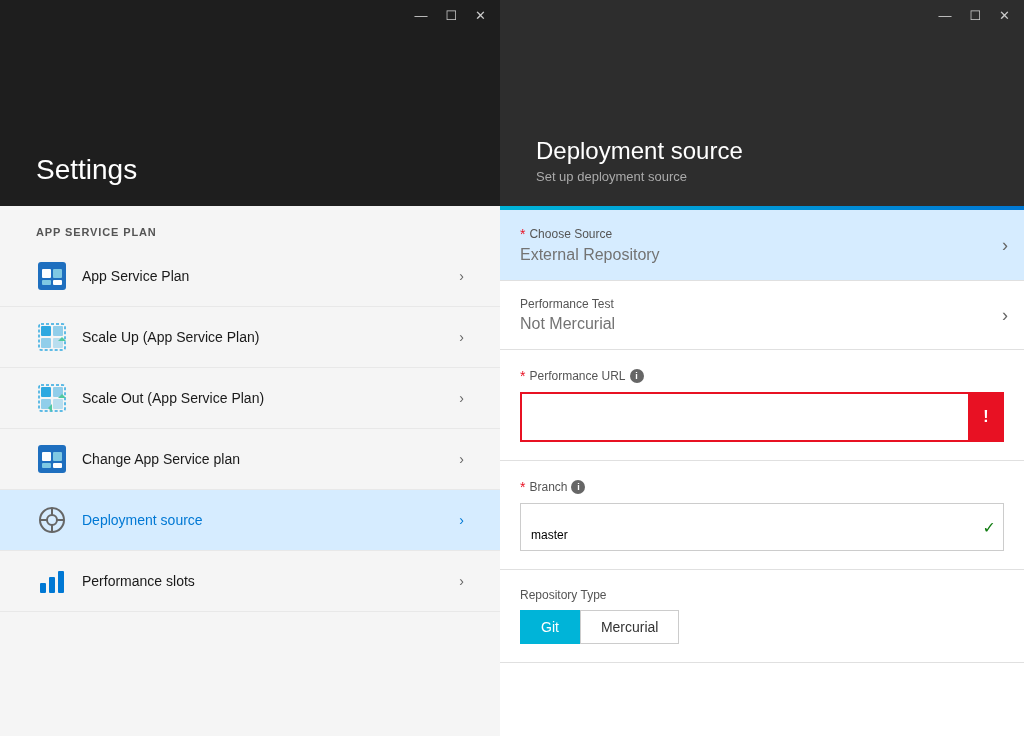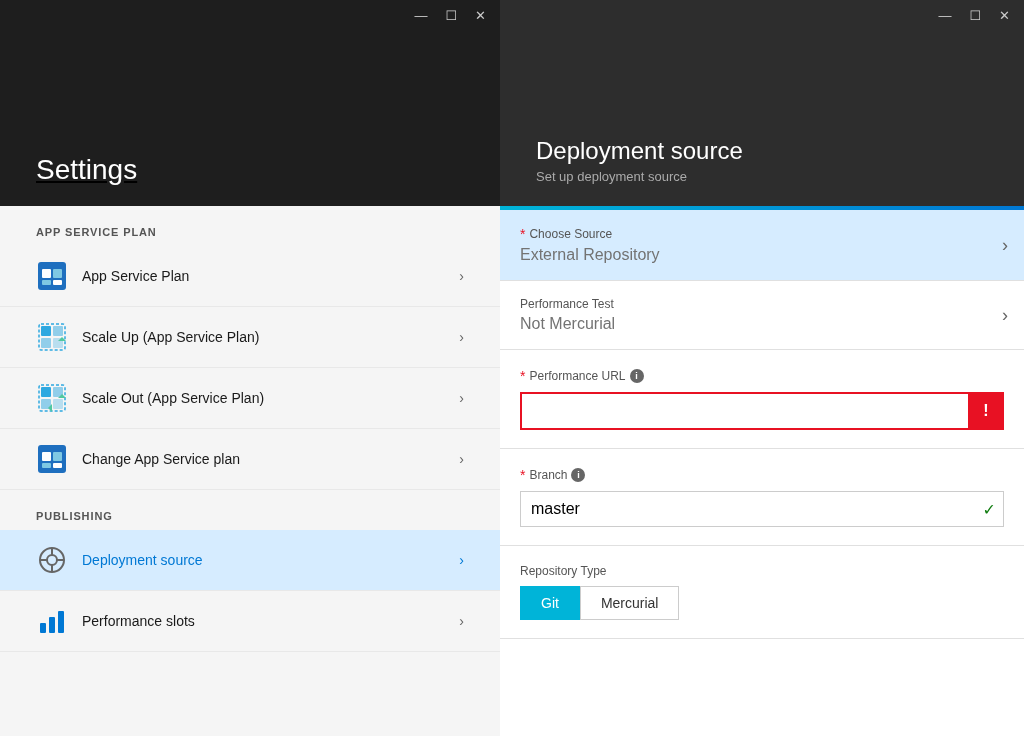--- a/index.html
+++ b/index.html
@@ -20,21 +20,20 @@
       flex-direction: column;
       position: relative;
     }
 
     .left-header {
       background: #1e1e1e;
       padding: 30px 36px 20px 36px;
       min-height: 175px;
       display: flex;
       align-items: flex-end;
-      text-decoration: underline;
     }
 
     .left-header h1 {
       color: #ffffff;
       font-size: 28px;
       font-weight: 300;
     }
 
     .left-content {
       background: #f5f5f5;
@@ -203,24 +202,24 @@
       font-weight: bold;
     }
 
     .text-input-wrapper {
       position: relative;
       display: flex;
     }
 
     .text-input {
       width: 100%;
-      padding: 8px 40px 8px 10px;
+      padding: 24px 40px 8px 10px;
       border: 2px solid #e81123;
       background: white;
-      font-size: 16px;
+      font-size: 12px;
       outline: none;
     }
 
     .text-input-valid {
       border: 1px solid #ccc;
     }
 
     .error-indicator {
       position: absolute;
       right: 0;
@@ -363,21 +362,20 @@
           <rect x="4" y="7" width="9" height="9" fill="white" rx="1"></rect>
           <rect x="15" y="7" width="9" height="9" fill="#7ec8e3" rx="1"></rect>
           <rect x="4" y="18" width="9" height="5" fill="#7ec8e3" rx="1"></rect>
           <rect x="15" y="18" width="9" height="5" fill="white" rx="1"></rect>
         </svg>
       </div>
       <span class="menu-item-label">Change App Service plan</span>
       <span class="chevron">›</span>
     </div>
 
-    <div class="section-label">PUBLISHING</div>
 
     <div class="menu-item active">
       <div class="menu-item-icon">
         <svg width="28" height="28" viewBox="0 0 28 28">
           <circle cx="14" cy="14" r="12" fill="none" stroke="#666" stroke-width="2"></circle>
           <circle cx="14" cy="14" r="5" fill="none" stroke="#666" stroke-width="2"></circle>
           <line x1="14" y1="2" x2="14" y2="9" stroke="#666" stroke-width="2"></line>
           <line x1="14" y1="19" x2="14" y2="26" stroke="#666" stroke-width="2"></line>
           <line x1="2" y1="14" x2="9" y2="14" stroke="#666" stroke-width="2"></line>
           <line x1="19" y1="14" x2="26" y2="14" stroke="#666" stroke-width="2"></line>

